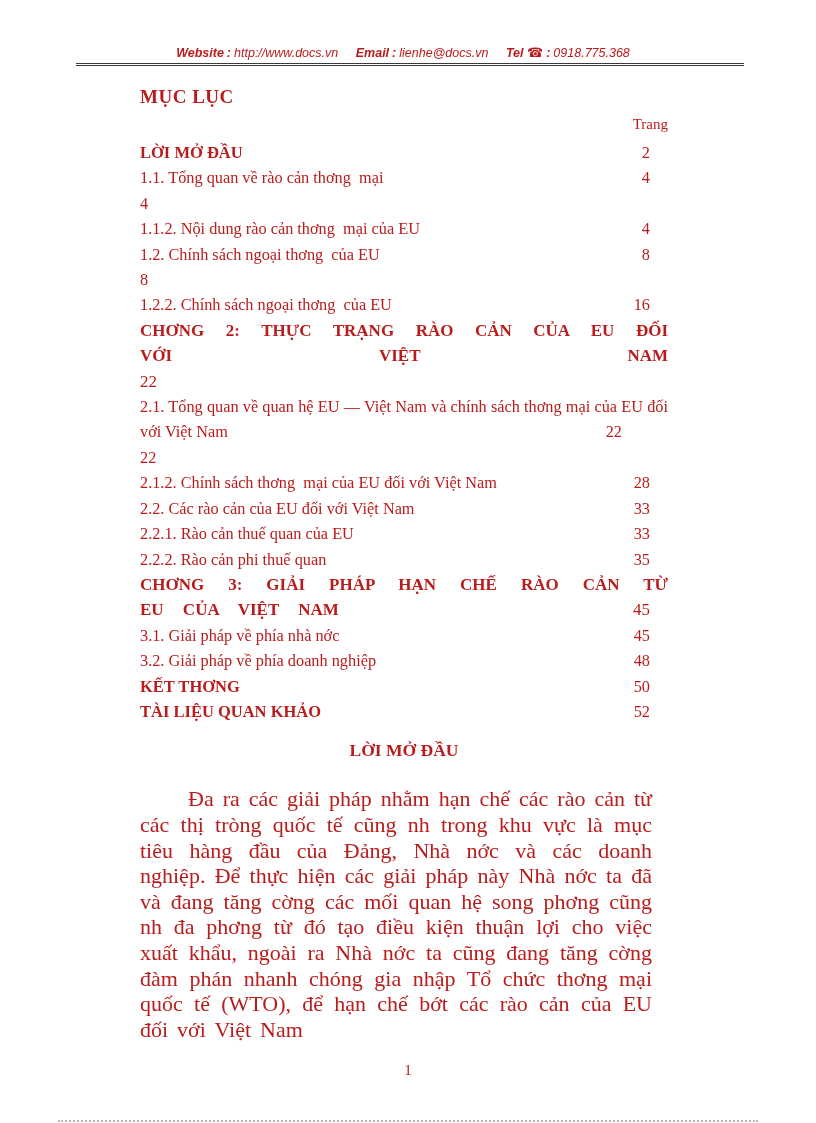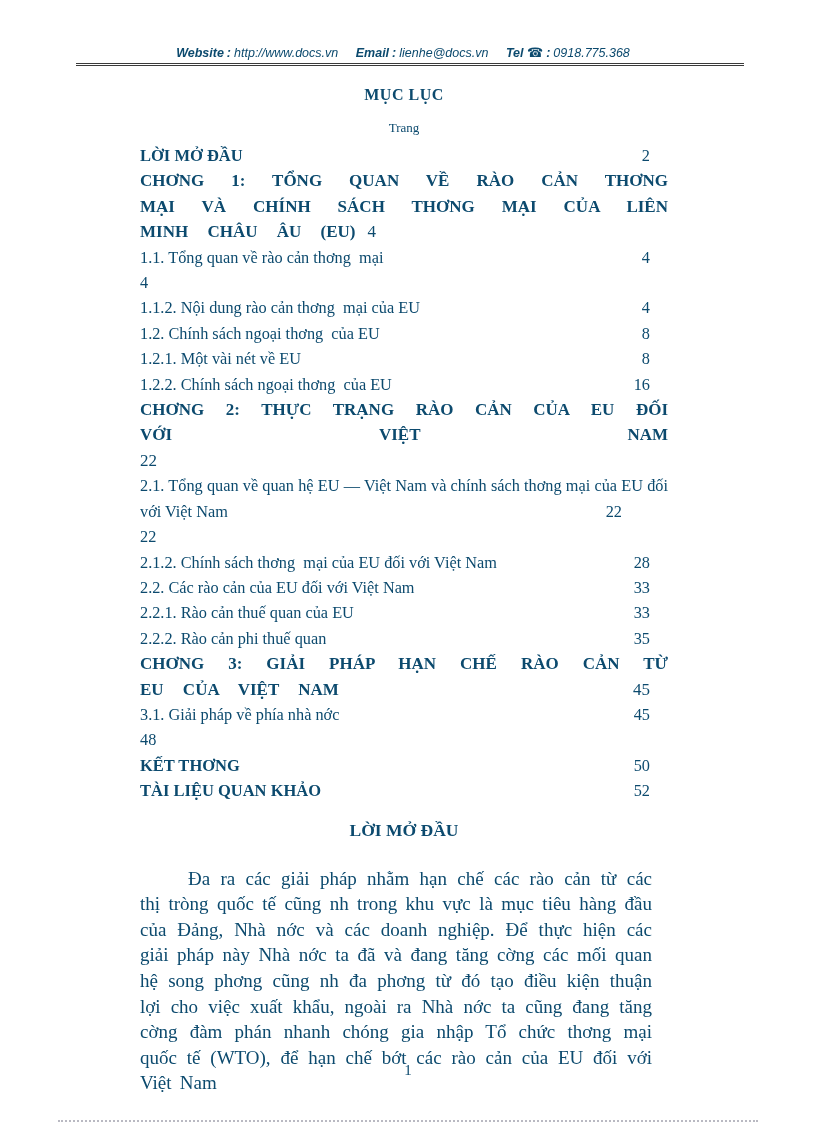--- a/index.html
+++ b/index.html
@@ -4,21 +4,21 @@
 <style>
   html,body { margin:0; padding:0; background:#ffffff; }
   .page {
     position: relative;
     width: 716px; height: 1123px;
     margin: 0 auto;
     background: #ffffff;
     box-sizing: border-box;
     padding: 45px 98px 0 90px;
     font-family: "Liberation Serif", "DejaVu Serif", serif;
-    color: #0c4a6e;
+    color: #b91c1c;
     overflow: hidden;
   }
   
   .doc-header {
     margin-left: -64px;
     width: 668px;
     text-align: center;
     font-family: "Liberation Sans", "DejaVu Sans", sans-serif;
     font-style: italic;
     font-size: 12.5px;
@@ -26,30 +26,30 @@
     border-bottom: 3px double #3a3a3a;
     white-space: nowrap;
   }
   .doc-header .lbl { font-weight: bold; }
   .doc-header .val { font-weight: normal; margin-right: 14px; }
   .doc-header .sep { font-weight: bold; padding: 0 3px; }
   .phone-glyph { font-style: normal; font-size: 13px; }
   
   .toc-main-title {
     margin: 20px 0 0 0;
-    text-align: center;
-    font-size: 16px;
+    text-align: left;
+    font-size: 19px;
     font-weight: bold;
     letter-spacing: 0.5px;
     font-family: Liberation Serif, serif;
   }
   .trang {
-    text-align: center;
-    font-size: 13px;
-    margin-top: 16px;
+    text-align: right;
+    font-size: 15px;
+    margin-top: 8px;
   }
   .toc { margin-top: 7px; font-size: 16.3px; line-height: 25.4px; }
   .toc-row {
     display: flex;
     justify-content: space-between;
     align-items: baseline;
     padding-right: 18px;
   }
   .toc-row .t { white-space: pre; }
   .toc-row .p { font-weight: normal; }
@@ -71,21 +71,21 @@
   .e1 .gap { display: inline-block; width: 12px; }
   
   .section-heading {
     margin: 16px 0 0 0;
     text-align: center;
     font-size: 17.5px;
     font-weight: bold;
   }
   .intro-para {
     margin: 25px 16px 0 0;
-    font-size: 19px;
+    font-size: 22px;
     line-height: 25.6px;
     text-align: justify;
     text-indent: 48px;
     word-spacing: 3.5px;
   }
   
   .page-number {
     position: absolute;
     left: 0; right: 0;
     bottom: 44px;
@@ -112,41 +112,37 @@
   <h1 class="toc-main-title">MỤC LỤC</h1>
   <div class="trang">Trang</div>
 
   <nav class="toc">
 
     <div class="toc-row bold-row">
       <span class="t">LỜI MỞ ĐẦU</span>
       <span class="p">2</span>
     </div>
 
-    <div class="entry-flow chapter e1">
-      <span class="t">CHƠNG  1: TỔNG QUAN VỀ RÀO CẢN THƠNG  MẠI VÀ CHÍNH SÁCH THƠNG  MẠI CỦA LIÊN MINH CHÂU ÂU (EU)</span><span class="gap"></span><span class="p">4</span>
-    </div>
 
     <div class="toc-row">
       <span class="t">1.1. Tổng quan về rào cản thơng  mại</span>
       <span class="p">4</span>
     </div>
     <div class="toc-row">
       <span class="p">4</span>
     </div>
     <div class="toc-row">
       <span class="t">1.1.2. Nội dung rào cản thơng  mại của EU</span>
       <span class="p">4</span>
     </div>
     <div class="toc-row">
       <span class="t">1.2. Chính sách ngoại thơng  của EU</span>
       <span class="p">8</span>
     </div>
     <div class="toc-row">
-      <span class="t">1.2.1. Một vài nét về EU</span>
       <span class="p">8</span>
     </div>
     <div class="toc-row">
       <span class="t">1.2.2. Chính sách ngoại thơng  của EU</span>
       <span class="p">16</span>
     </div>
 
     <div class="chapter e8">
       <span class="t">CHƠNG  2: THỰC TRẠNG RÀO CẢN CỦA EU ĐỐI VỚI VIỆT NAM</span>
       <span class="p">22</span>
@@ -180,20 +176,21 @@
     <div class="entry-wrap chapter e16">
       <span class="t">CHƠNG  3: GIẢI PHÁP HẠN CHẾ RÀO CẢN TỪ EU CỦA VIỆT NAM</span>
       <span class="p-abs">45</span>
     </div>
 
     <div class="toc-row">
       <span class="t">3.1. Giải pháp về phía nhà nớc</span>
       <span class="p">45</span>
     </div>
     <div class="toc-row">
+      <span class="t">3.2. Giải pháp về phía doanh nghiệp</span>
       <span class="p">48</span>
     </div>
     <div class="toc-row bold-row">
       <span class="t">KẾT THƠNG</span>
       <span class="p">50</span>
     </div>
     <div class="toc-row bold-row">
       <span class="t">TÀI LIỆU QUAN KHẢO</span>
       <span class="p">52</span>
     </div>

